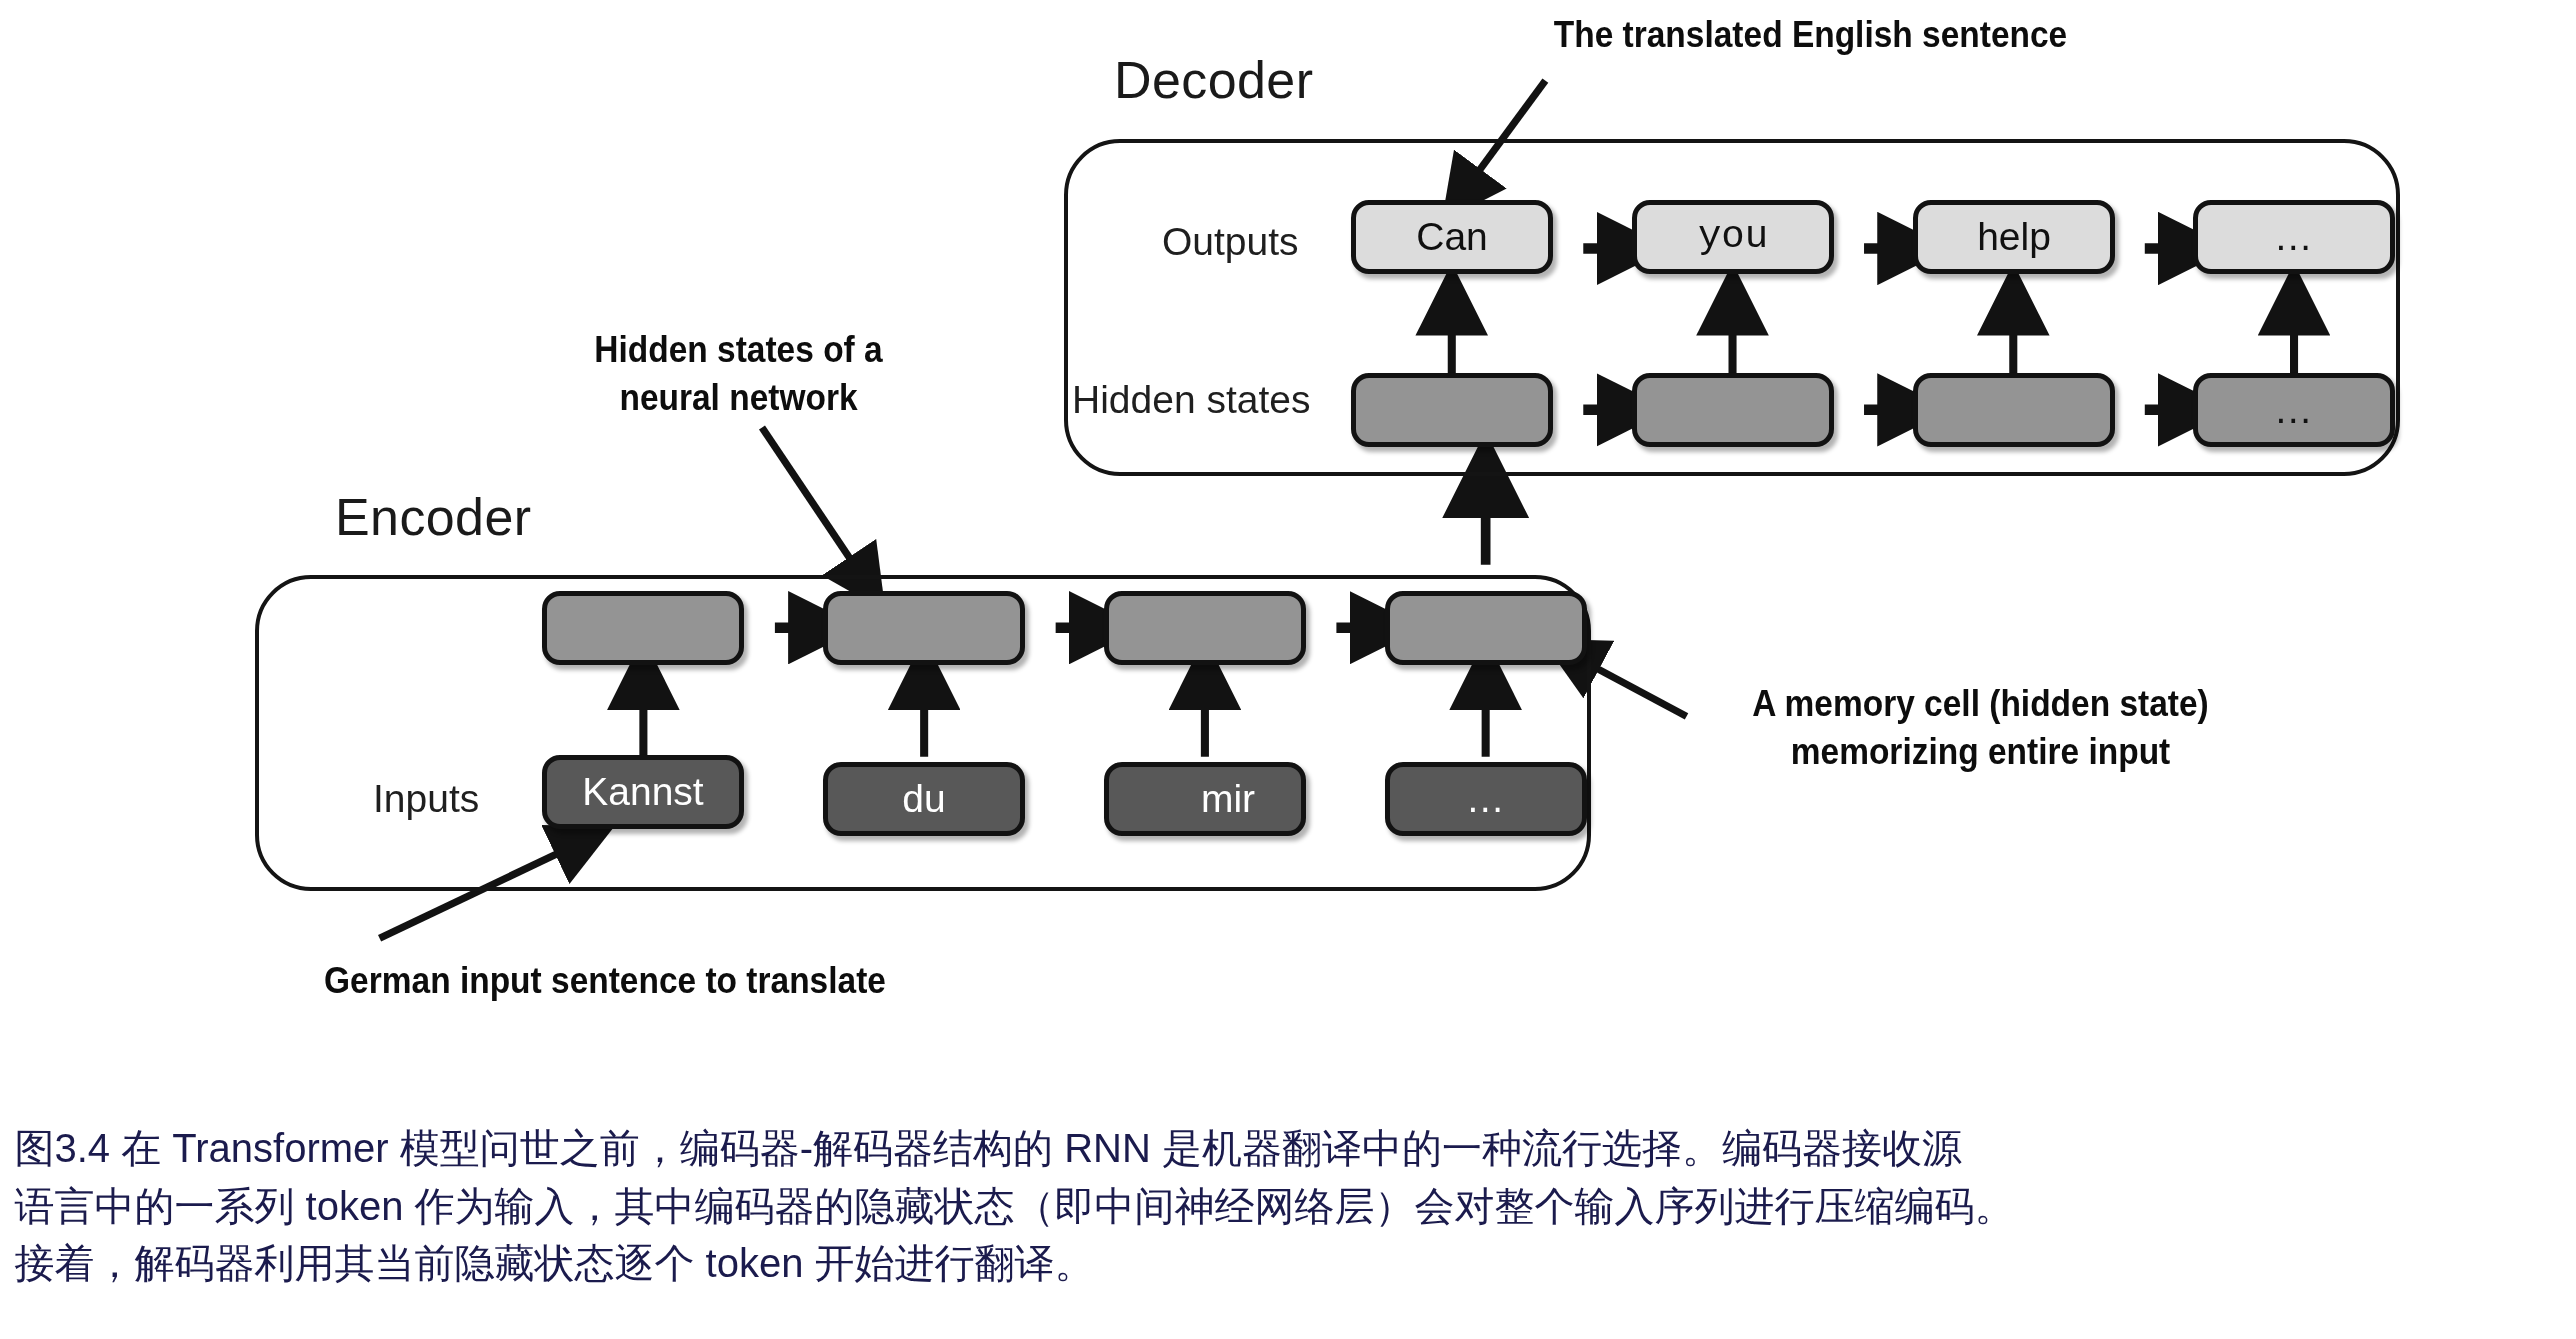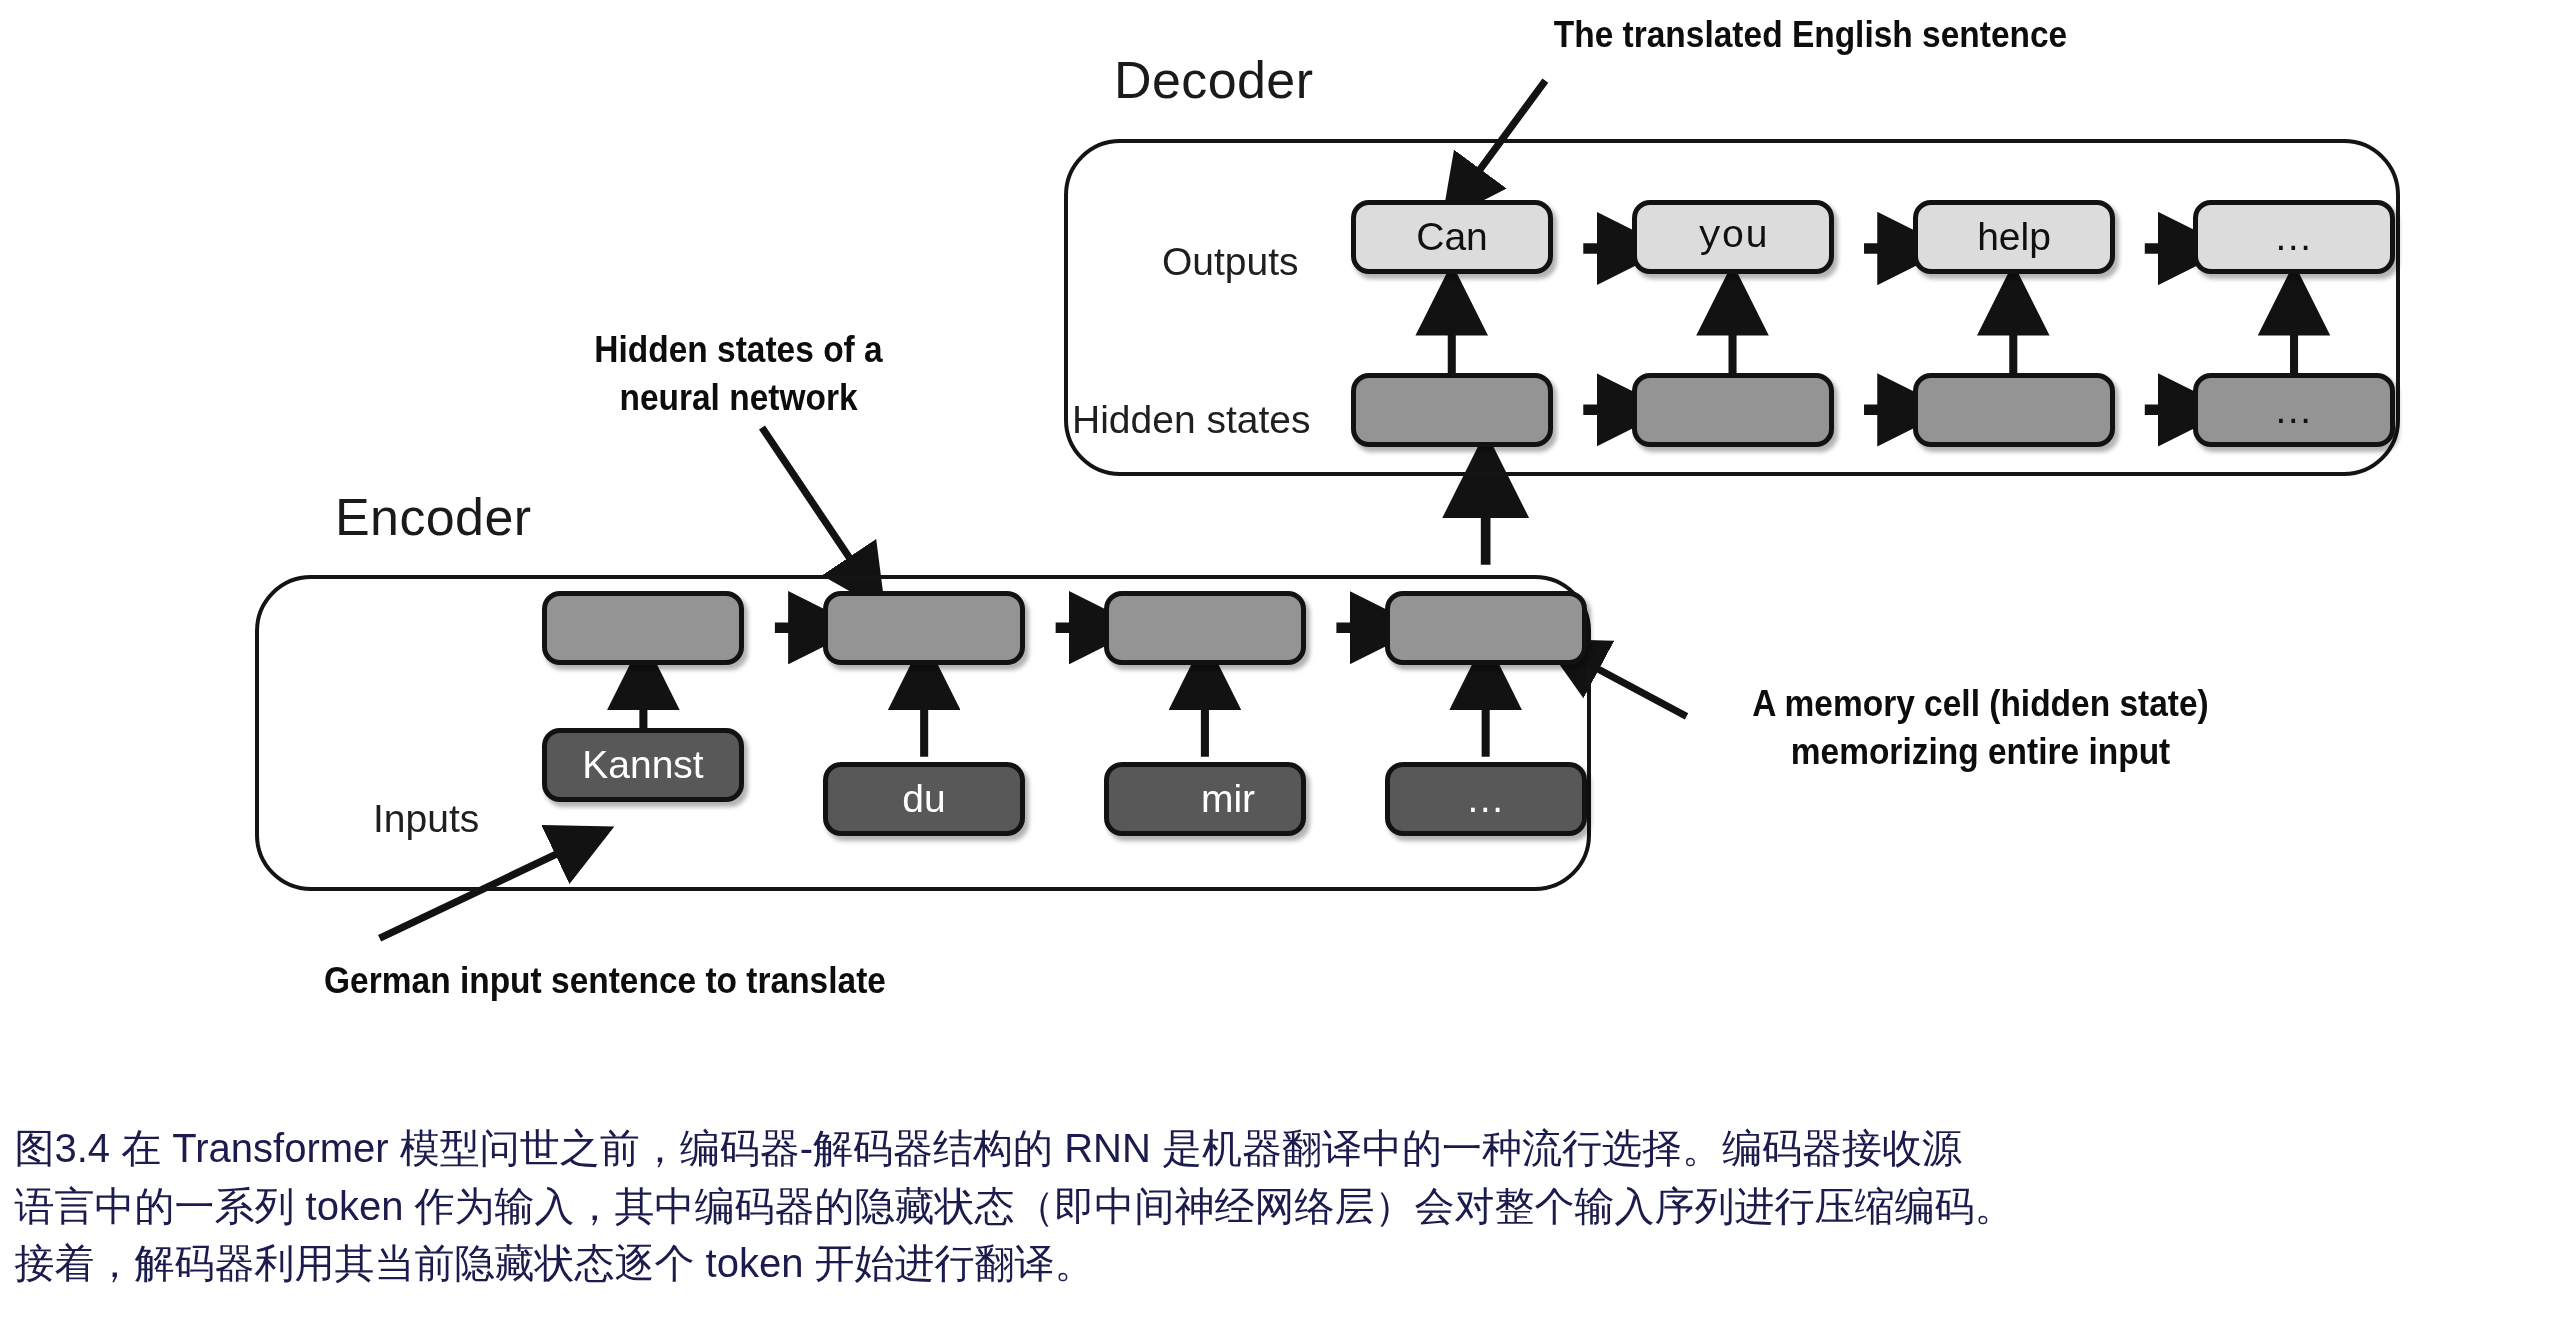--- a/index.html
+++ b/index.html
@@ -44,21 +44,20 @@
 
   
   .row-label {
     position: absolute;
     font-family: "Liberation Sans", sans-serif;
     font-weight: 400;
     font-size: 39px;
     color: #1f1f1f;
     white-space: nowrap;
     text-align: right;
-    margin-top: 20px;
   }
   #decoder-outputs-label  { left: 1162px; top: 220px; }
   #decoder-hidden-label   { left: 1072px; top: 378px; }
   #encoder-inputs-label   { left: 373px;  top: 777px; }
 
   
   .callout {
     position: absolute;
     font-family: "Liberation Sans", sans-serif;
     font-weight: 700;
@@ -214,21 +213,21 @@
   <div class="cell medium" style="left:823px; top:591px; width:202px; height:74px;">
     <span></span>
   </div>
   <div class="cell medium" style="left:1104px; top:591px; width:202px; height:74px;">
     <span></span>
   </div>
   <div class="cell medium" style="left:1385px; top:591px; width:202px; height:74px;">
     <span></span>
   </div>
 
-  <div class="cell dark" style="left:542px; top:728px; width:202px; height:74px;">
+  <div class="cell dark" style="left:542px; top:755px; width:202px; height:74px;">
     <span>Kannst</span>
   </div>
   <div class="cell dark" style="left:823px; top:762px; width:202px; height:74px;">
     <span>du</span>
   </div>
   <div class="cell dark" style="left:1104px; top:762px; width:202px; height:74px;padding-left:46px;">
     <span>mir</span>
   </div>
   <div class="cell dark" style="left:1385px; top:762px; width:202px; height:74px;">
     <span class="ellipsis">…</span>

